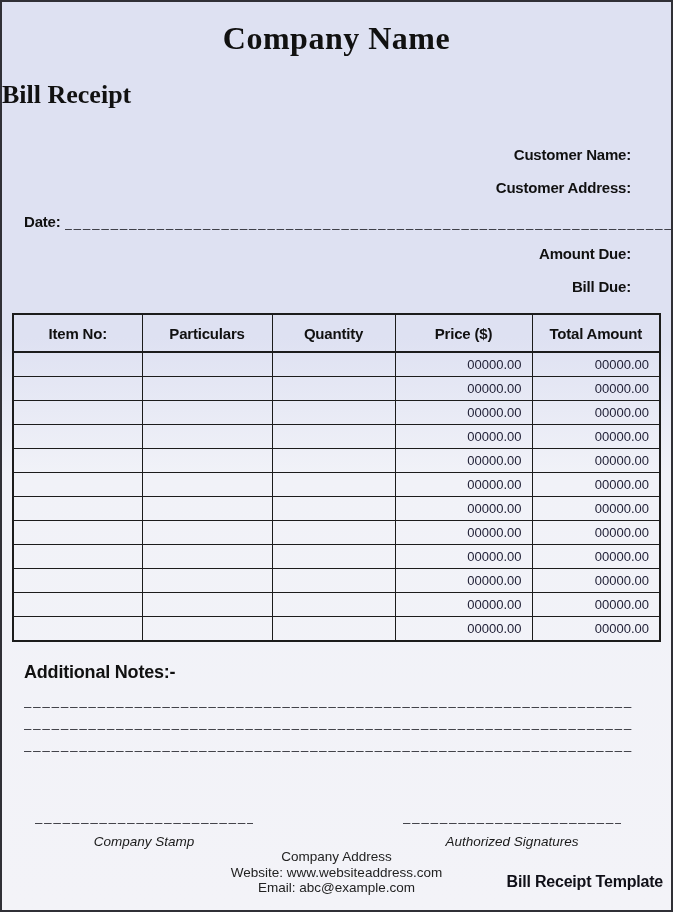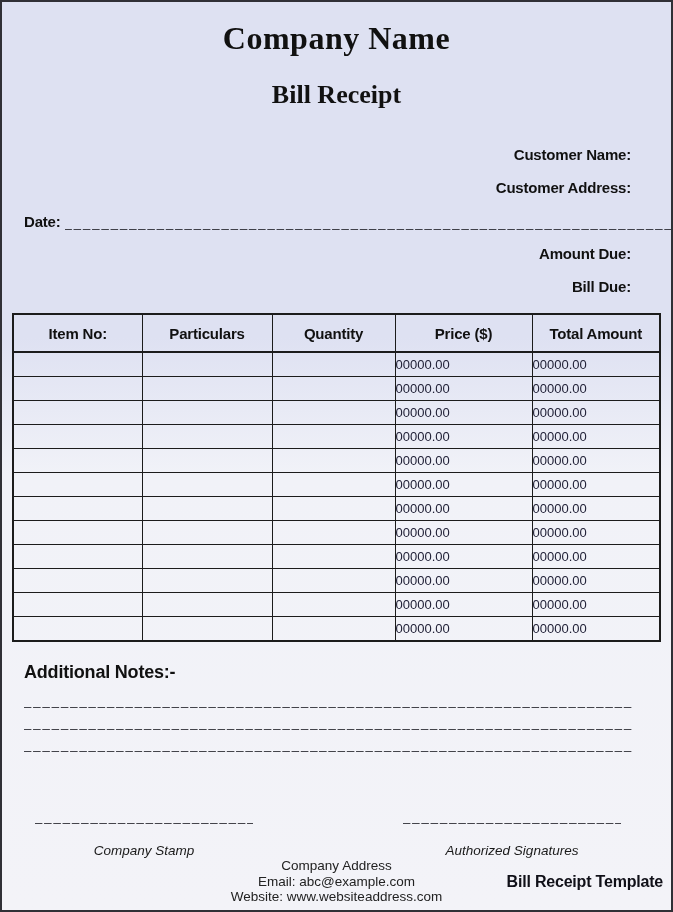--- a/index.html
+++ b/index.html
@@ -14,21 +14,20 @@
   }
   
   .company-name{
     margin:12px 0 0 0;
     text-align:center;
     font-family:"Liberation Serif",serif;
     font-size:32px;font-weight:bold;letter-spacing:.5px;line-height:48px;
   }
   .doc-title{
     margin:18px 0 0 0;
-    text-align:center;
     font-family:"Liberation Serif",serif;
     font-size:26px;font-weight:bold;line-height:30px;
   }
   
   .fields{margin:36px 40px 0 22px;}
   .field-row{display:flex;align-items:flex-end;height:19px;margin-bottom:14px;flex-direction:column;}
   .flabel{font-weight:bold;font-size:15px;white-space:nowrap;letter-spacing:-0.2px;line-height:18px;}
   .fill{
     flex:1;overflow:hidden;white-space:nowrap;
     font-size:13px;letter-spacing:2px;line-height:16px;
@@ -44,36 +43,36 @@
     border:2px solid #1c1c1c;
   }
   table.items th{
     height:28px;font-size:15px;font-weight:bold;
     border:1px solid #1c1c1c;border-bottom-width:2px;
     background:transparent;padding:4px;text-align:center;letter-spacing:-0.2px;
   }
   table.items td{
     height:23px;font-size:13px;
     border:1px solid #1c1c1c;
-    padding:0 10px 0 0;color:#222238;
+    padding:0 10px 0 0;text-align:right;color:#222238;
     background:transparent;overflow:hidden;white-space:nowrap;
   }
   col.c1{width:129px}col.c2{width:130px}col.c3{width:123px}col.c4{width:137px}col.c5{width:128px}
   
   .notes{margin:20px 39px 0 22px;}
   .notes-heading{font-size:18px;font-weight:bold;letter-spacing:-0.2px;}
   .notes-lines{margin-top:10px;}
   .notes-lines .fill{display:block;height:22px;margin-left:0;}
   
   .sig-row{display:flex;margin-top:50px;}
   .sig-block{width:218px;}
   .sig-block.left{margin-left:33px;}
   .sig-block.right{margin-left:auto;margin-right:50px;}
   .sig-line{display:block;overflow:hidden;white-space:nowrap;font-size:13px;letter-spacing:2px;height:16px;color:#15151c;}
-  .sig-label{text-align:center;font-style:italic;font-size:13.5px;margin-top:18px;color:#1a1a1a;}
+  .sig-label{text-align:center;font-style:italic;font-size:13.5px;margin-top:9px;color:#1a1a1a;}
   
   .footer-block{text-align:center;font-size:13.5px;line-height:15.5px;color:#222;}
   .template-label{
     position:absolute;right:8px;bottom:19px;
     font-size:16px;font-weight:bold;color:#101018;letter-spacing:-0.2px;
   }
 </style>
 </head>
 <body>
 
@@ -234,19 +233,19 @@
       <div class="sig-label">Company Stamp</div>
     </div>
     <div class="sig-block right">
       <span class="sig-line">____________________________________________________________________________________________________________________________________________</span>
       <div class="sig-label">Authorized Signatures</div>
     </div>
   </div>
 
   <div class="footer-block">
     <div>Company Address</div>
+    <div>Website: www.websiteaddress.com</div>
     <div>Email: abc@example.com</div>
-    <div>Website: www.websiteaddress.com</div>
   </div>
 
   <div class="template-label">Bill Receipt Template</div>
 
 </div>
 
 </body></html>

